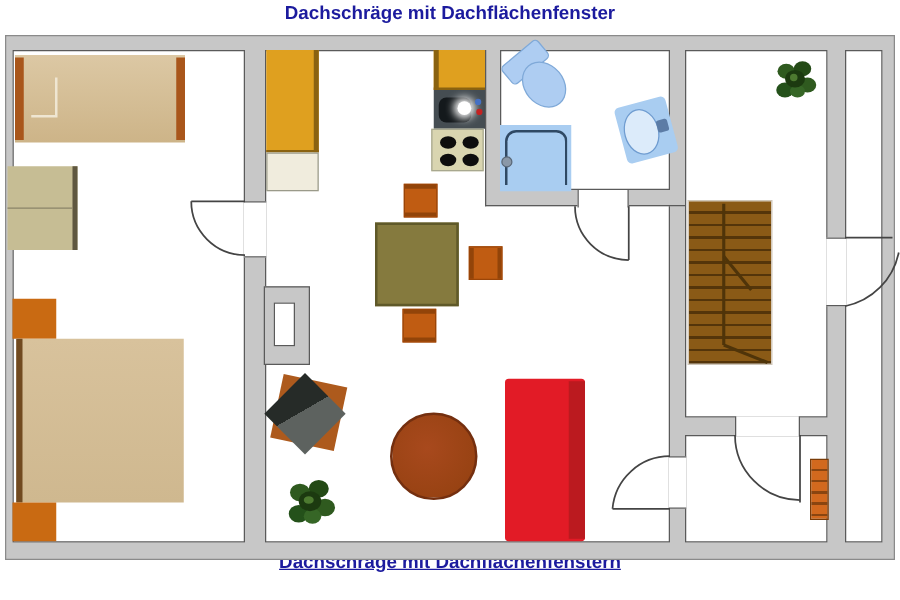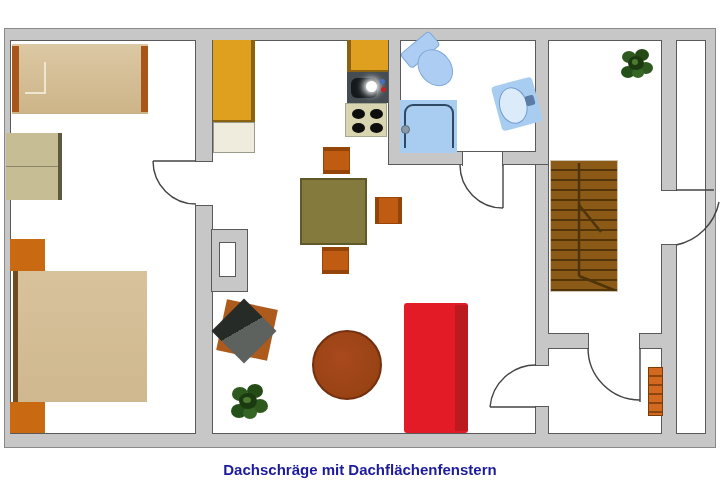--- a/index.html
+++ b/index.html
@@ -18,21 +18,22 @@
   .chair{position:absolute;width:27px;height:27px;background:#c05c12;box-sizing:border-box;
          border:1px solid #9a4508;box-shadow:inset 0 3px 0 rgba(90,40,0,.45), inset 0 -3px 0 rgba(90,40,0,.45);}
   .burner{position:absolute;width:13px;height:10px;background:#0d0d0d;border-radius:50%;}
   svg.overlay{position:absolute;left:0;top:0;pointer-events:none;}
 </style>
 </head>
 <body>
 
 <div id="stage">
 
-  <div class="title" style="top:461px;">Dachschräge mit Dachflächenfenstern</div>
+  <div class="title" style="top:2px;">Dachschräge mit Dachflächenfenster</div>
+  <div class="title" style="top:441px;text-decoration:underline;">Dachschräge mit Dachflächenfenstern</div>
 
   <div class="slab" style="left:4px;top:28px;width:712px;height:420px;"></div>
 
   <div class="room" style="left:10px;top:40px;width:186px;height:394px;"></div>
   <div class="room" style="left:212px;top:40px;width:324px;height:394px;"></div>
   <div class="wallblock" style="left:388px;top:40px;width:160px;height:125px;"></div>
   <div class="room" style="left:400px;top:40px;width:136px;height:112px;"></div>
   <div class="room" style="left:548px;top:40px;width:114px;height:294px;"></div>
   <div class="room" style="left:548px;top:348px;width:114px;height:86px;"></div>
   <div class="room" style="left:676px;top:40px;width:30px;height:394px;"></div>

